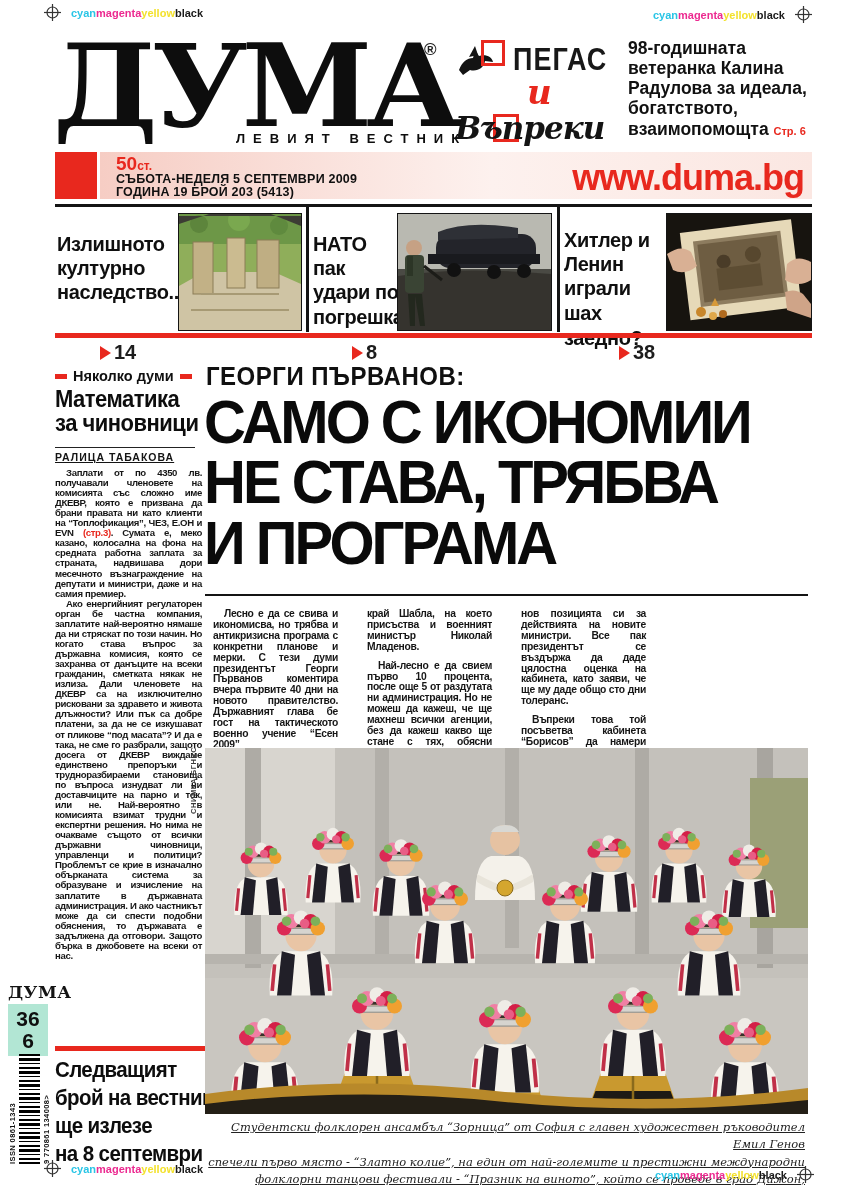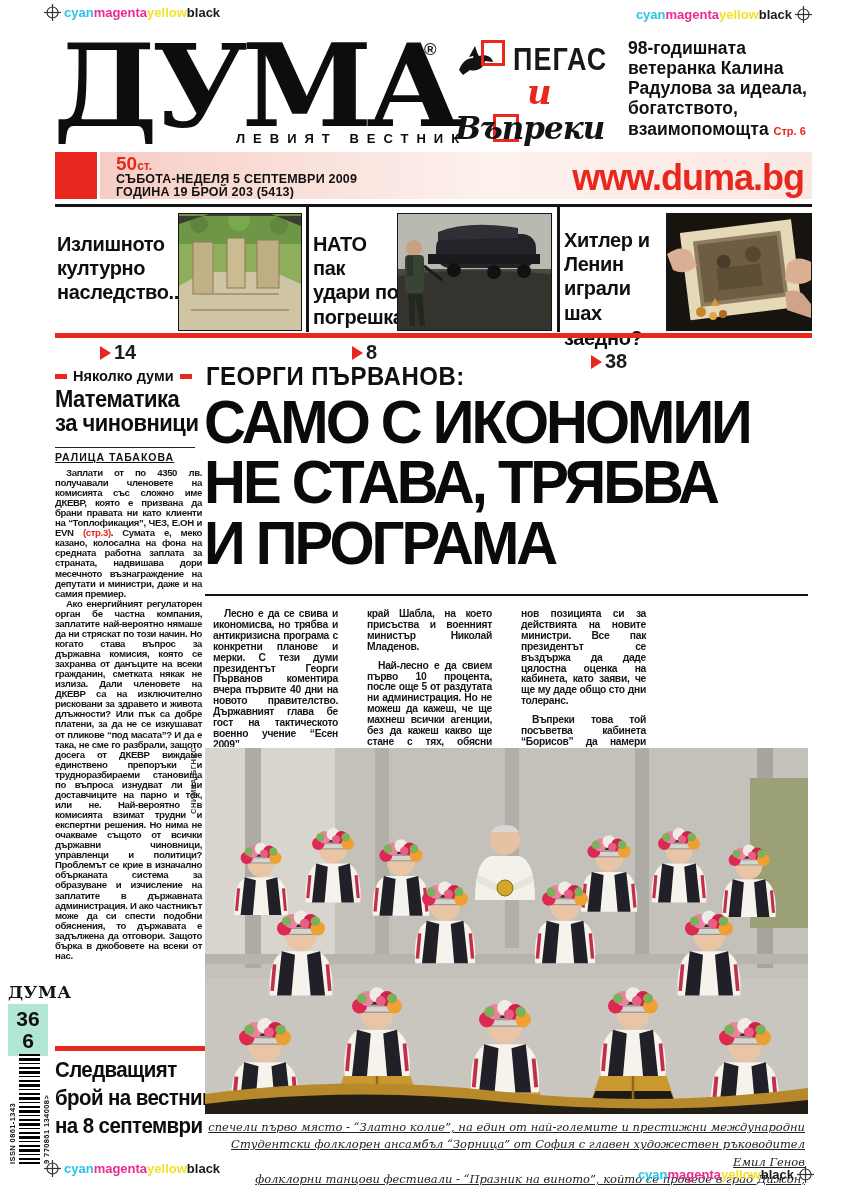--- a/index.html
+++ b/index.html
@@ -2,21 +2,21 @@
 <html><head>
 <meta charset="utf-8">
 <style>
   html,body{margin:0;padding:0;background:#ffffff;}
   *{box-sizing:border-box;}
   .page{position:relative;width:842px;height:1191px;background:#fff;overflow:hidden;
         font-family:"Liberation Sans",sans-serif;color:#141414;}
   .abs{position:absolute;}
 
   
-  .regmark{display:inline-flex;align-items:center;gap:3px;font-size:13px;font-weight:bold;color:#111;}
+  .regmark{display:inline-flex;align-items:center;gap:10px;font-size:11px;font-weight:bold;color:#111;}
   .regwords span{font-weight:bold;}
   .c-cyan{color:#29c5e6;} .c-magenta{color:#ec2a90;} .c-yellow{color:#f3e12c;} .c-black{color:#1a1a1a;}
 
   
   .masthead-title{font-family:"DejaVu Serif",serif;font-weight:bold;font-size:118px;line-height:1;
                   letter-spacing:-6px;color:#0d0d0d;transform:scaleY(.96);transform-origin:top left;white-space:nowrap;}
   .rmark{font-size:17px;font-weight:bold;color:#222;}
   .tagline{font-size:13px;font-weight:bold;letter-spacing:8px;color:#0d0d0d;white-space:nowrap;}
 
   
@@ -211,21 +211,21 @@
   <div class="abs strip-redline" style="left:55px;top:333px;width:757px;"></div>
 
   <div class="abs marker" style="left:100px;top:341px;">
     <span class="tri"></span>
     <span>14</span>
   </div>
   <div class="abs marker" style="left:352px;top:341px;">
     <span class="tri"></span>
     <span>8</span>
   </div>
-  <div class="abs marker" style="left:591px;top:341px;margin-top:9px;">
+  <div class="abs marker" style="left:619px;top:341px;">
     <span class="tri"></span>
     <span>38</span>
   </div>
 
   <div class="abs" style="left:55px;top:368px;width:147px;">
     <div class="rubric">
       <span class="dash"></span>
       <span>Няколко думи</span>
       <span class="dash"></span>
     </div>
@@ -249,20 +249,21 @@
   <div class="abs barcode" style="left:8px;top:1054px;height:110px;">
     <div class="vtext">ISSN 0861-1343</div>
     <div class="bars"></div>
     <div class="vtext">9 770861 134008&gt;</div>
   </div>
 
   <div class="abs redline-sm" style="left:55px;top:1046px;width:150px;"></div>
   <div class="abs nextissue" style="left:55px;top:1056px;width:160px;">
     <div>Следващият</div>
     <div>брой на вестника</div>
+    <div>ще излезе</div>
     <div>на 8 септември</div>
   </div>
 
   <div class="abs kicker" style="left:206px;top:362px;">ГЕОРГИ ПЪРВАНОВ:</div>
   <div class="abs headline" style="left:204px;top:392px;">
     <div>САМО С ИКОНОМИИ</div>
     <div>НЕ СТАВА, ТРЯБВА</div>
     <div>И ПРОГРАМА</div>
   </div>
   <div class="abs col-rule" style="left:205px;top:594px;width:603px;"></div>
@@ -364,22 +365,22 @@
           <use href="#skirt" transform="translate(0,40)"></use>
           <use href="#dancer"></use>
         </g>
 
       <path d="M0,346 Q150,326 300,344 Q450,360 603,340 L603,366 L0,366 Z" fill="#b8892a"></path>
       <path d="M0,356 Q150,338 300,354 Q450,368 603,352 L603,366 L0,366 Z" fill="#241f16"></path>
     </svg>
   </div>
 
   <div class="abs caption" style="left:205px;top:1119px;width:600px;">
+    <div>Студентски фолклорен ансамбъл “Зорница” от София с главен художествен ръководител Емил Генов</div>
     <div>спечели първо място - “Златно колие”, на един от най-големите и престижни международни</div>
-    <div>Студентски фолклорен ансамбъл “Зорница” от София с главен художествен ръководител Емил Генов</div>
     <div>фолклорни танцови фестивали - “Празник на виното”, който се проведе в град Дижон, Франция</div>
   </div>
 
   <div class="abs regmark" style="left:44px;top:1160px;">
     <svg width="17" height="17" viewBox="0 0 17 17">
       <circle cx="8.5" cy="8.5" r="5.5" fill="none" stroke="#333" stroke-width="1.2"></circle>
       <line x1="8.5" y1="0" x2="8.5" y2="17" stroke="#333" stroke-width="1.2"></line>
       <line x1="0" y1="8.5" x2="17" y2="8.5" stroke="#333" stroke-width="1.2"></line>
     </svg>
     <span class="regwords"><span class="c-cyan">cyan</span><span class="c-magenta">magenta</span><span class="c-yellow">yellow</span><span class="c-black">black</span></span>

